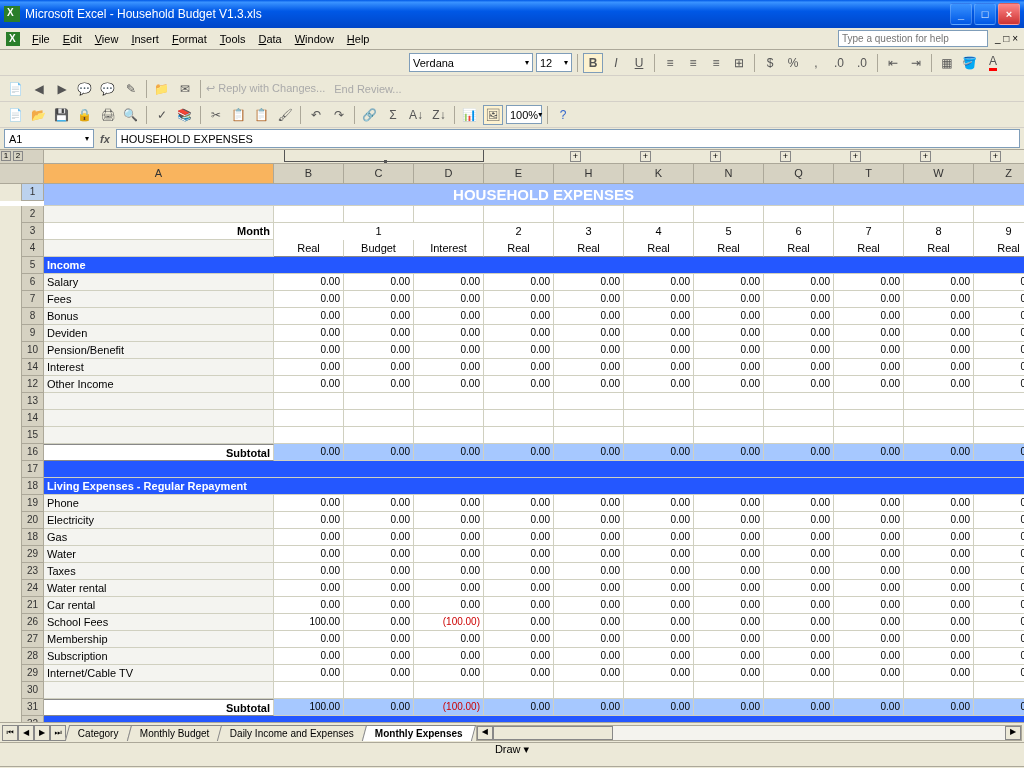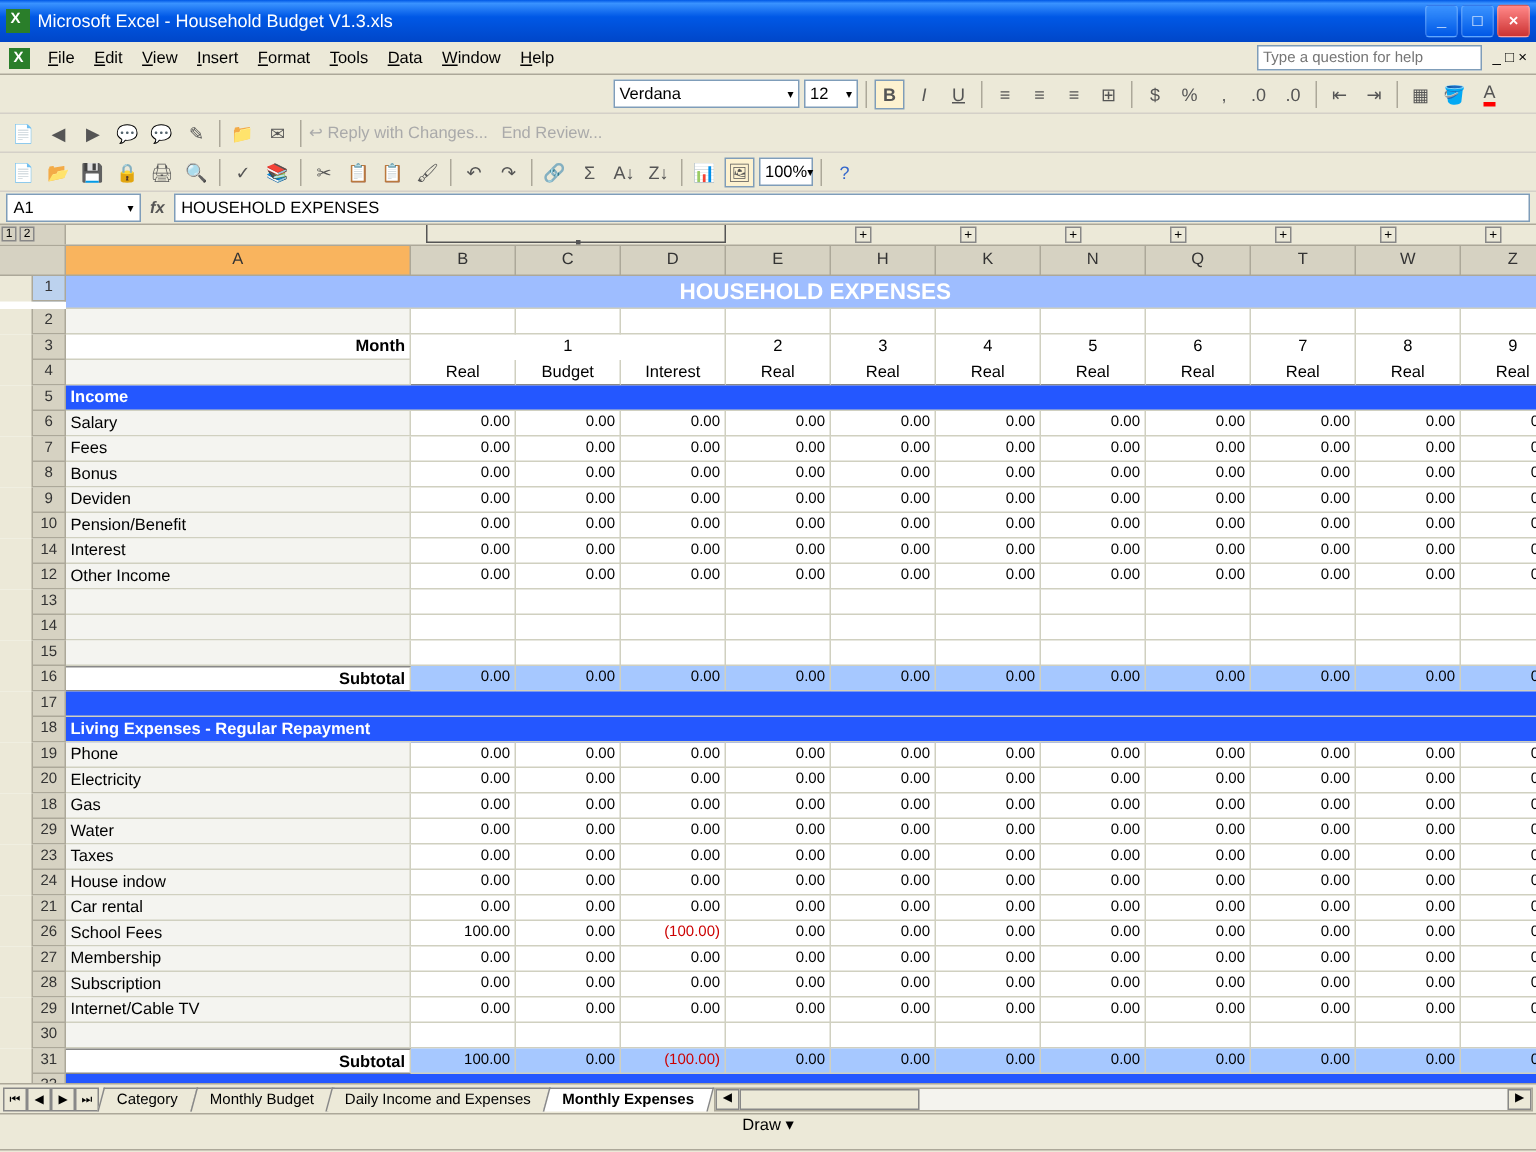--- a/index.html
+++ b/index.html
@@ -498,21 +498,21 @@
       <div class="cell r">0.00</div>
       <div class="cell r">0.00</div>
       <div class="cell r">0.00</div>
       <div class="cell r">0.00</div>
       <div class="cell r">0.00</div>
       <div class="cell r">0.00</div>
       <div class="cell r">0.00</div>
       <div class="cell r">0.00</div>
       <div class="outline-gutter"></div>
       <div class="rowhdr">24</div>
-      <div class="cell col-a">House indow</div>
+      <div class="cell col-a">Water rental</div>
       <div class="cell r">0.00</div>
       <div class="cell r">0.00</div>
       <div class="cell r">0.00</div>
       <div class="cell r">0.00</div>
       <div class="cell r">0.00</div>
       <div class="cell r">0.00</div>
       <div class="cell r">0.00</div>
       <div class="cell r">0.00</div>
       <div class="cell r">0.00</div>
       <div class="cell r">0.00</div>

